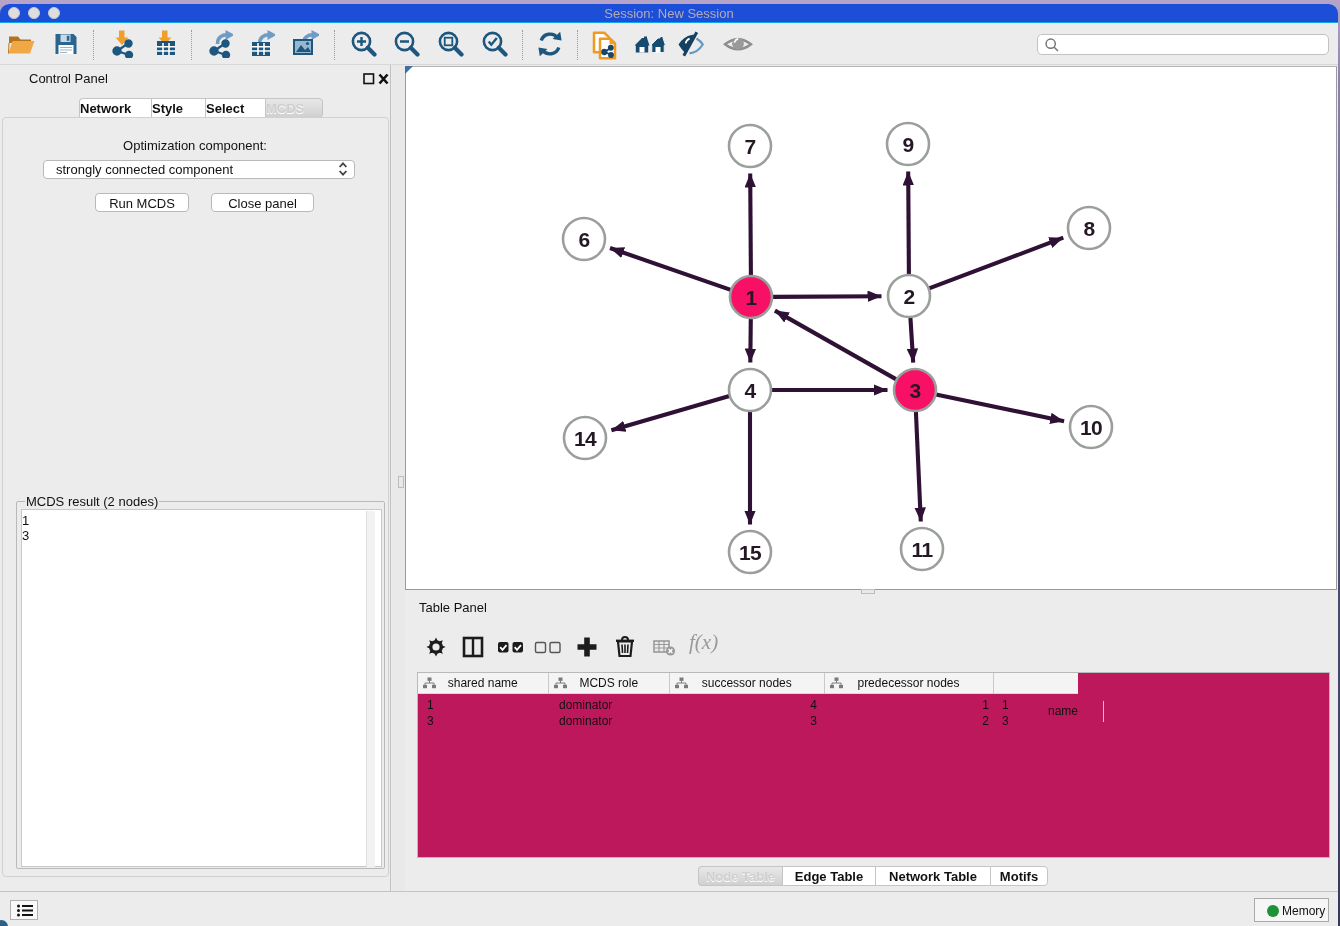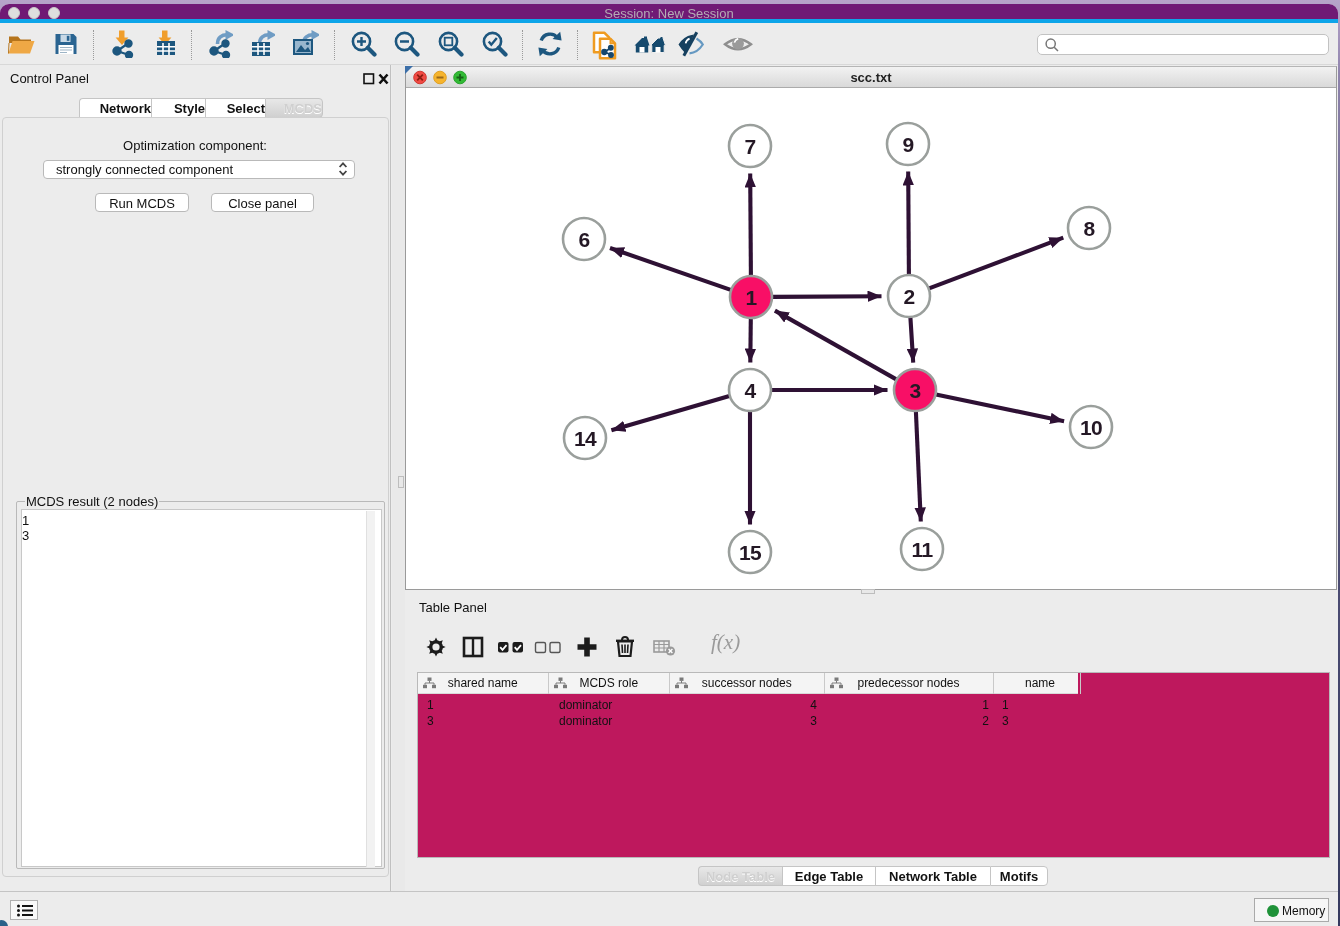--- a/index.html
+++ b/index.html
@@ -1,30 +1,30 @@
 <!DOCTYPE html>
 <html><head>
 <meta charset="utf-8">
 <style>
 * { margin:0; padding:0; box-sizing:border-box; }
 html,body { width:1340px; height:926px; overflow:hidden; }
 body { font-family:"Liberation Sans", sans-serif; background:linear-gradient(180deg,#b7a4c9 0%, #b2a0c6 1%, #8f84ad 8%, #5f5c85 30%, #35395e 100%); position:relative; }
 #win { position:absolute; left:0; top:4px; width:1338px; height:922px; background:#ececec; border-radius:9px 9px 0 0; overflow:hidden; }
-#titlebar { position:absolute; left:0; top:0; width:100%; height:19px; background:#701a75; border-bottom:4px solid #0ea5e9; }
+#titlebar { position:absolute; left:0; top:0; width:100%; height:19px; background:#1d4ed8; border-bottom:1px solid #0ea5e9; }
 .tl { position:absolute; top:3px; width:12px; height:12px; border-radius:50%; background:#dedede; border:1px solid #c9c9c9; }
 #title-text { position:absolute; top:2px; width:100%; text-align:center; font-size:13px; color:#b4abb4; }
 #toolbar { position:absolute; left:0; top:20px; width:100%; height:41px; background:#ececec; border-bottom:1px solid #d8d8d8; }
 .sep { position:absolute; top:6px; height:30px; width:0; border-left:1px dotted #9a9a9a; }
 .ticon { position:absolute; top:6px; }
 
 #cpanel { position:absolute; left:0; top:61px; width:391px; height:826px; background:#ececec; border-right:1px solid #c0c0c0; }
 #cpanel-hdr { position:absolute; left:0; top:0; width:100%; height:26px; }
-#cpanel-hdr .t { position:absolute; left:10px; top:6px; font-size:13px; color:#111; }
+#cpanel-hdr .t { position:absolute; left:29px; top:6px; font-size:13px; color:#111; }
 .tabrow { position:absolute; left:79px; top:33px; height:20px; display:flex; }
-.tab { font-size:13px; font-weight:bold; color:#111; background:#fff; border:1px solid #c5c5c5; border-right:none; padding-top:2px; text-align:right; height:20px; }
+.tab { font-size:13px; font-weight:bold; color:#111; background:#fff; border:1px solid #c5c5c5; border-right:none; padding-top:2px; text-align:left; height:20px; }
 .tab:first-child { border-radius:4px 0 0 0; }
 .tab.last { border-right:1px solid #c5c5c5; border-radius:0 4px 4px 0; background:linear-gradient(180deg,#e8e8e8,#d0d0d0); color:#cfcfcf; text-shadow:0 1px 0 #ffffff; }
 #cpanel-inner { position:absolute; left:2px; top:52px; width:387px; height:760px; border:1px solid #d0d0d0; border-radius:4px; background:#ececec; }
 #opt-label { position:absolute; left:0; top:73px; width:100%; text-align:center; font-size:13px; color:#111; }
 #opt-select { position:absolute; left:43px; top:95px; width:312px; height:18px; background:#fff; border:1px solid #b9b9b9; border-radius:4px; font-size:13px; color:#111; padding:1px 0 16px 12px; }
 .btn { position:absolute; height:19px; background:#fff; border:1px solid #b9b9b9; border-radius:4px; font-size:13px; color:#111; text-align:center; padding-top:2px; }
 
 #fieldset { position:absolute; left:16px; top:436px; width:369px; height:368px; border:1px solid #b9b9b9; border-radius:2px; }
 #fieldset .legend { position:absolute; left:8px; top:-8px; background:#ececec; font-size:13px; color:#111; padding:0 1px; }
 #fieldset .inner { position:absolute; left:4px; top:7px; width:361px; height:358px; background:#fff; border:1px solid #c8c8c8; font-size:13px; color:#111; padding:3px 0 0 0px; line-height:15.2px; }
@@ -242,31 +242,20 @@
     <div id="fieldset">
       <span class="legend">MCDS result (2 nodes)</span>
       <div class="inner">1<br>3<div class="sbar"></div></div>
     </div>
   </div>
   <div id="gutter"></div>
   <div id="netwin">
       <svg width="10" height="10" style="position:absolute;left:-1px;top:-1px;z-index:5" viewBox="0 0 10 10">
         <path d="M0,0 L8,0 L0,8 Z" fill="#3c6fa8"></path>
       </svg>
-    <div id="nettitle">
-      <svg width="70" height="21" style="position:absolute;left:0;top:0">
-        <circle cx="14" cy="10.5" r="6.3" fill="#f04a43" stroke="#ce3a33" stroke-width="1"></circle>
-        <path d="M11.2,7.7 L16.8,13.3 M16.8,7.7 L11.2,13.3" stroke="#8c1d12" stroke-width="1.8"></path>
-        <circle cx="34" cy="10.5" r="6.3" fill="#f6b42d" stroke="#dfa026" stroke-width="1"></circle>
-        <path d="M30.5,10.5 L37.5,10.5" stroke="#99681a" stroke-width="1.8"></path>
-        <circle cx="54" cy="10.5" r="6.3" fill="#32ba35" stroke="#2aa32e" stroke-width="1"></circle>
-        <path d="M50.5,10.5 L57.5,10.5 M54,7 L54,14" stroke="#166117" stroke-width="1.8"></path>
-      </svg>
-      <div class="t">scc.txt</div>
-    </div>
     <svg id="graph" width="930" height="500" style="position:absolute; left:-2px; top:20px;" viewBox="0 0 930 500">
 <defs>
           <marker id="ah" viewBox="0 0 14 11.5" refX="14" refY="5.75" markerWidth="14" markerHeight="11.5" markerUnits="userSpaceOnUse" orient="auto">
             <path d="M0,0 L14,5.75 L0,11.5 Z" fill="#2e1134"></path>
           </marker>
         </defs>
 <g stroke="#2e1134" stroke-width="4.1">
 <line x1="346.9" y1="188.5" x2="346.2" y2="86.5" marker-end="url(#ah)"></line>
 <line x1="326.7" y1="202.9" x2="206.0" y2="161.0" marker-end="url(#ah)"></line>
 <line x1="368.5" y1="209.9" x2="477.5" y2="209.2" marker-end="url(#ah)"></line>
@@ -339,21 +328,21 @@
             <path d="M6,8.8 h18" stroke="#1c1c1c" stroke-width="2.4"></path>
             <path d="M12,8 c0-4 6-4 6,0" fill="none" stroke="#1c1c1c" stroke-width="2"></path>
             <path d="M12,12.5 l0.5,8.5 M15,12.5 l0,8.5 M18,12.5 l-0.5,8.5" stroke="#1c1c1c" stroke-width="1.6"></path>
           </svg></span>
         <span style="position:absolute;left:231px;top:5px"><svg width="30" height="30" viewBox="0 0 30 30">
             <rect x="5" y="9" width="15" height="11" fill="none" stroke="#9a9a9a" stroke-width="1.6"></rect>
             <path d="M5,12.5 h15 M5,16 h15 M10,9 v11 M15,9 v11" stroke="#9a9a9a" stroke-width="1.2"></path>
             <circle cx="21.5" cy="19" r="4.6" fill="#9a9a9a"></circle>
             <path d="M19.6,17.1 l3.8,3.8 M23.4,17.1 l-3.8,3.8" stroke="#fff" stroke-width="1.4"></path>
           </svg></span>
-        <span style="position:absolute;left:271px;top:3px;font-family:'Liberation Serif',serif;font-style:italic;font-size:21px;color:#9a9a9a;margin-left:22px;">f(x)</span>
+        <span style="position:absolute;left:271px;top:3px;font-family:'Liberation Serif',serif;font-style:italic;font-size:21px;color:#9a9a9a;">f(x)</span>
       </div>
     <div id="tbl">
       <div id="thead">
           <div class="th" style="left:0px;width:130.5px;"><span style="position:absolute;left:5px;top:4px;"><svg class="tri" width="13" height="12" viewBox="0 0 13 12">
                 <g fill="#7a7a7a">
                   <rect x="4.5" y="0.5" width="4" height="3.4"></rect>
                   <rect x="0" y="7.8" width="4" height="3.4"></rect>
                   <rect x="9" y="7.8" width="4" height="3.4"></rect>
                 </g>
                 <path d="M6.5,4 L6.5,6 M2,7.8 L2,6 L11,6 L11,7.8" stroke="#7a7a7a" stroke-width="1" fill="none"></path>
@@ -375,21 +364,21 @@
                 <path d="M6.5,4 L6.5,6 M2,7.8 L2,6 L11,6 L11,7.8" stroke="#7a7a7a" stroke-width="1" fill="none"></path>
               </svg></span>successor nodes</div>
           <div class="th" style="left:406.5px;width:169px;"><span style="position:absolute;left:5px;top:4px;"><svg class="tri" width="13" height="12" viewBox="0 0 13 12">
                 <g fill="#7a7a7a">
                   <rect x="4.5" y="0.5" width="4" height="3.4"></rect>
                   <rect x="0" y="7.8" width="4" height="3.4"></rect>
                   <rect x="9" y="7.8" width="4" height="3.4"></rect>
                 </g>
                 <path d="M6.5,4 L6.5,6 M2,7.8 L2,6 L11,6 L11,7.8" stroke="#7a7a7a" stroke-width="1" fill="none"></path>
               </svg></span>predecessor nodes</div>
-          <div class="th" style="left:582px;width:81px;">name</div>
+          <div class="th" style="left:605px;width:81px;margin-top:28px;">name</div>
         </div>
       <div class="cell" style="left:9px;top:25px;">1</div>
       <div class="cell" style="left:141px;top:25px;">dominator</div>
       <div class="cell" style="left:252px;top:25px;width:147px;text-align:right;">4</div>
       <div class="cell" style="left:406px;top:25px;width:165px;text-align:right;">1</div>
       <div class="cell" style="left:584px;top:25px;">1</div>
       <div class="cell" style="left:9px;top:41px;">3</div>
       <div class="cell" style="left:141px;top:41px;">dominator</div>
       <div class="cell" style="left:252px;top:41px;width:147px;text-align:right;">3</div>
       <div class="cell" style="left:406px;top:41px;width:165px;text-align:right;">2</div>

